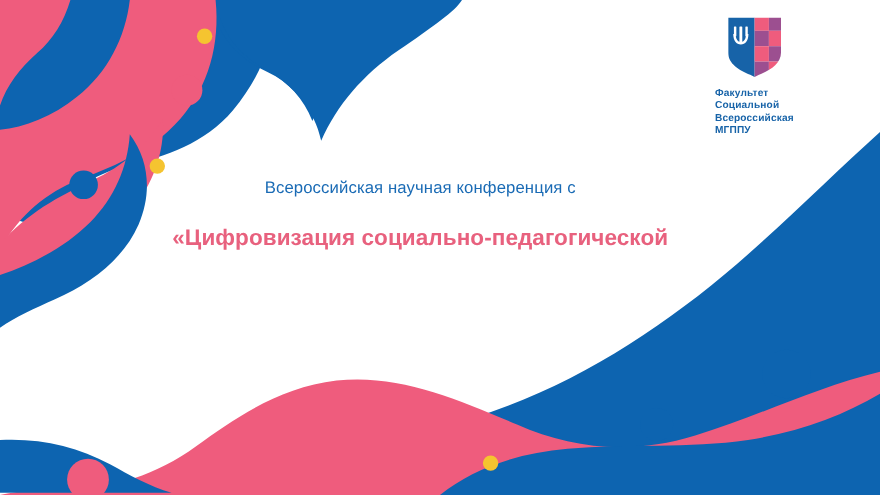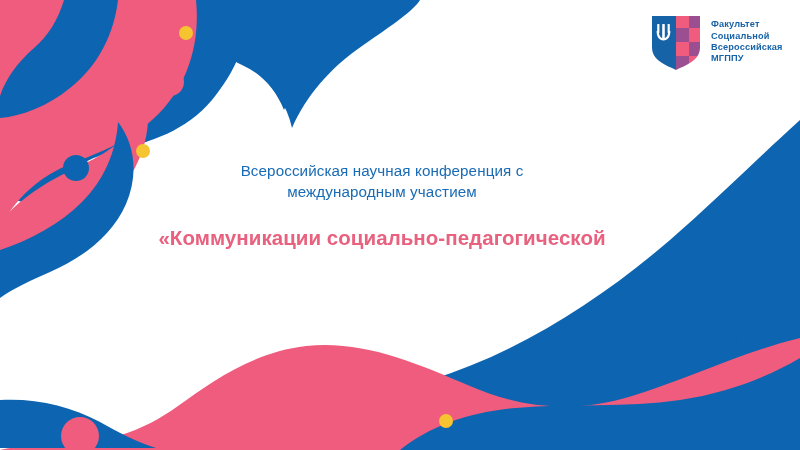--- a/index.html
+++ b/index.html
@@ -25,20 +25,21 @@
   }
 
   
   .logo {
     position: absolute;
     left: 650px;
     top: 14px;
     display: flex;
     align-items: center;
     gap: 9px;
+    flex-direction: column;
   }
   .logo-mark {
     width: 52px;
     height: 56px;
     flex: 0 0 auto;
     display: block;
   }
   .logo-text {
     font-size: 9.2px;
     line-height: 11.4px;
@@ -163,20 +164,19 @@
       <div>Факультет</div>
       <div>Социальной</div>
       <div>Всероссийская</div>
       <div>МГППУ</div>
     </div>
   </div>
 
   <div class="text-block">
     <div class="subtitle">
       <div>Всероссийская научная конференция с</div>
-      <div>международным участием</div>
     </div>
     <div class="title">
-      <div>«Коммуникации социально-педагогической</div>
+      <div>«Цифровизация социально-педагогической</div>
     </div>
   </div>
 
 </div>
 
 </body></html>

